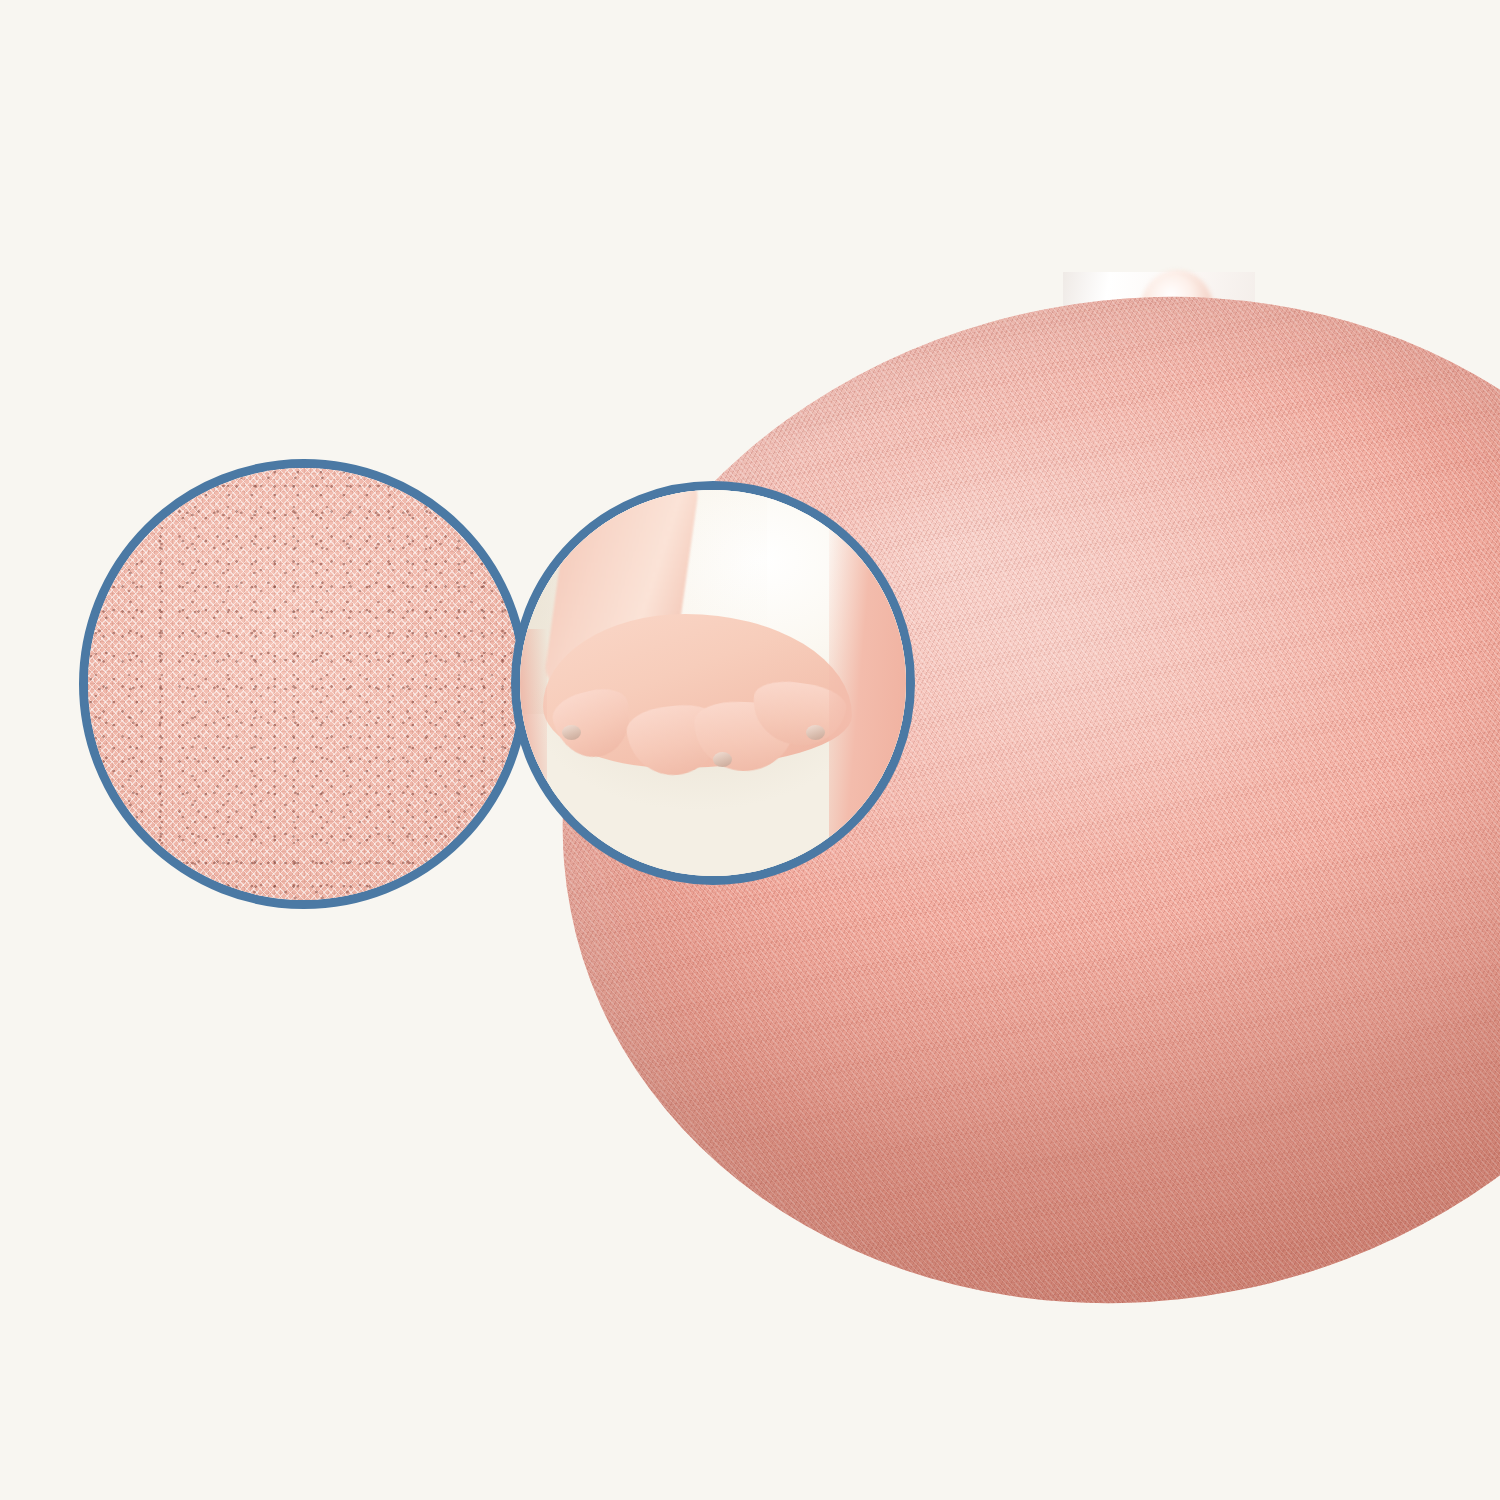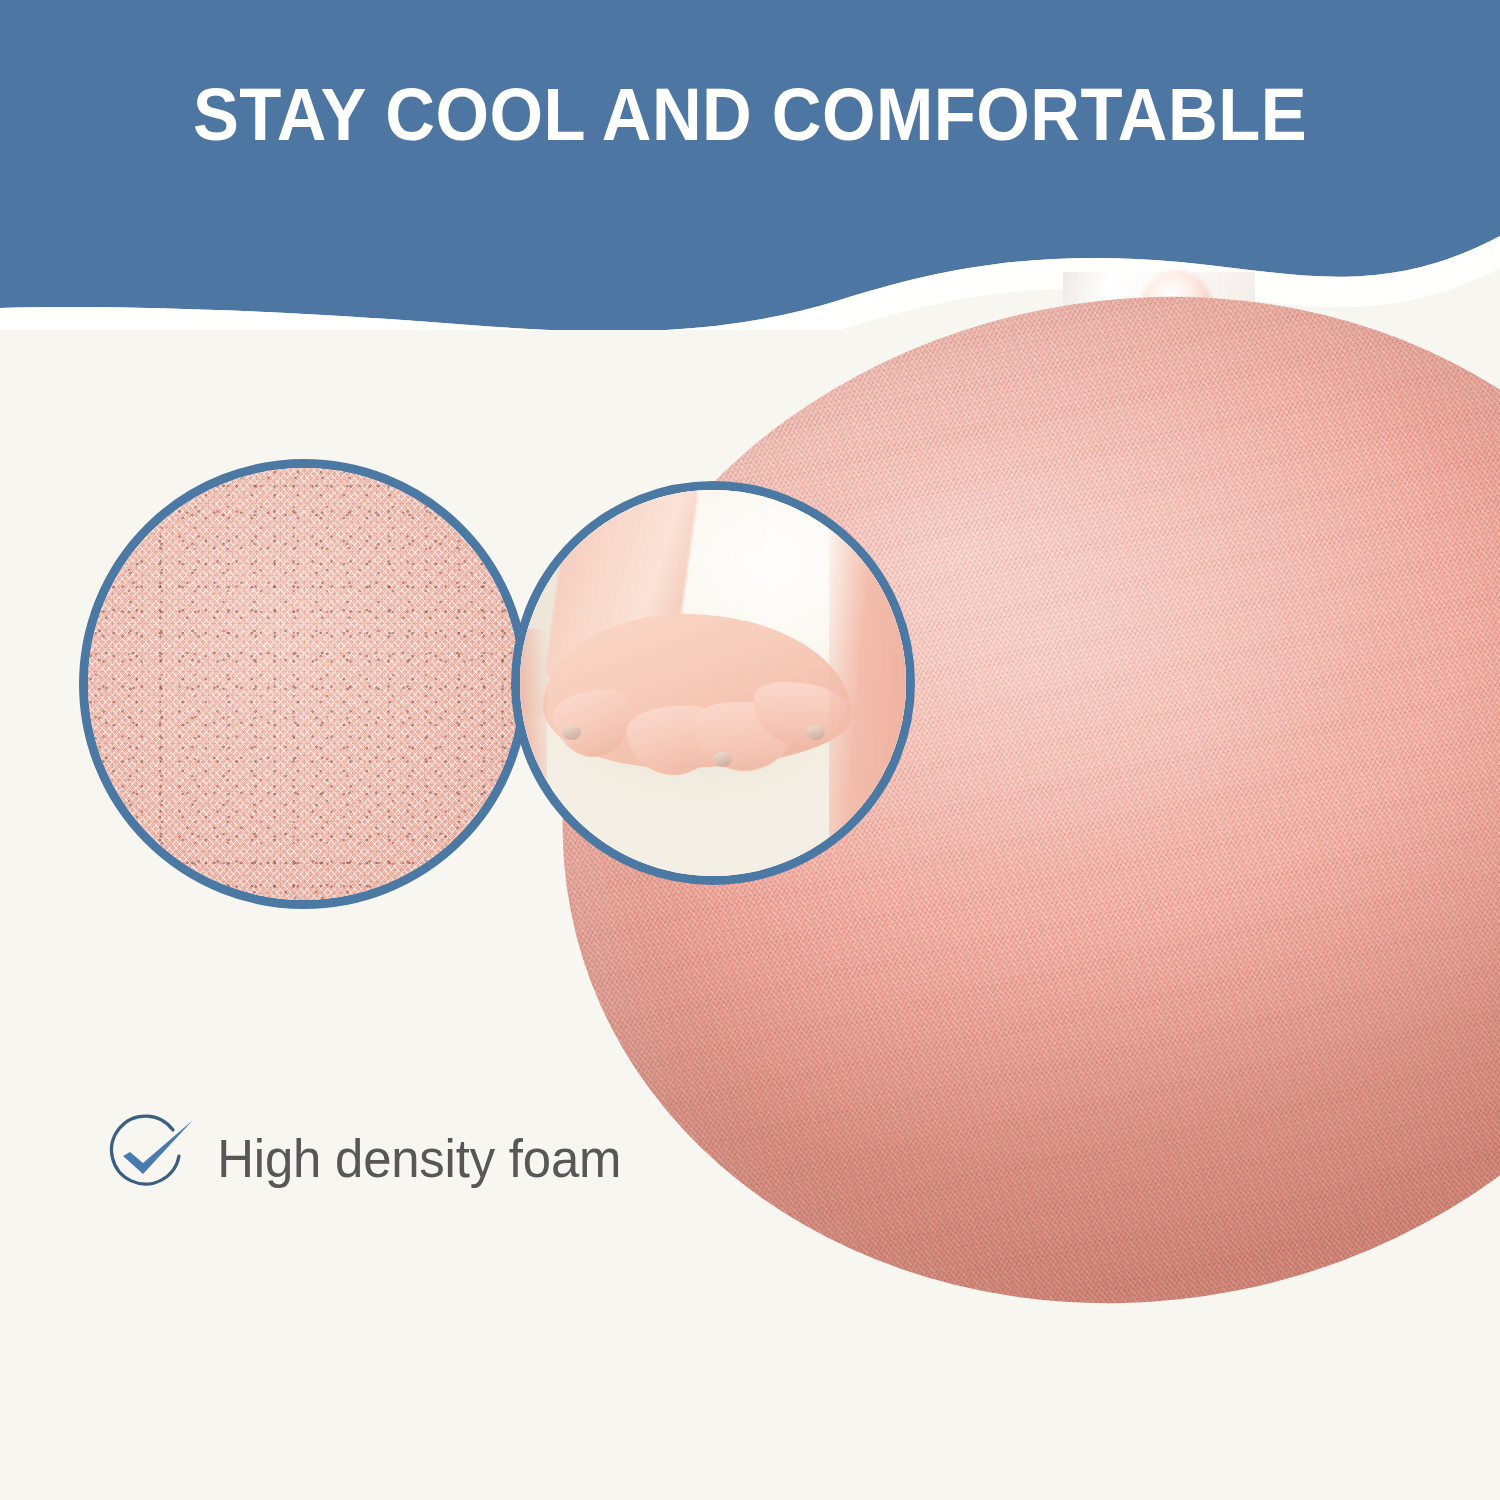--- a/index.html
+++ b/index.html
@@ -259,39 +259,20 @@
   <div class="chair-knob"></div>
 
   <div class="cushion-wrap">
     <div class="cushion">
       <div class="cushion-weave"></div>
       <div class="cushion-weave2"></div>
       <div class="cushion-edge-shade"></div>
     </div>
   </div>
 
-  <div class="header-band">
-    <svg width="1500" height="330" viewBox="0 0 1500 330" xmlns="http://www.w3.org/2000/svg">
-      <path d="M0,0 L1500,0 L1500,236
-               C1380,300 1290,272 1180,262
-               C1030,248 930,272 840,300
-               C700,344 560,332 430,322
-               C300,312 120,304 0,308 Z" fill="#4E76A2"></path>
-      <path d="M0,308 C120,304 300,312 430,322
-               C560,332 700,344 840,300
-               C930,272 1030,248 1180,262
-               C1290,272 1380,300 1500,236
-               L1500,268
-               C1380,330 1290,302 1180,292
-               C1030,278 930,302 840,330
-               C700,374 560,362 430,352
-               C300,342 120,334 0,338 Z" fill="#FFFFFF" opacity="0.92"></path>
-    </svg>
-    <div class="header-title">STAY COOL AND COMFORTABLE</div>
-  </div>
 
   <div class="inset inset-fabric">
     <div class="fabric-fill"></div>
     <div class="fabric-speckle"></div>
   </div>
 
   <div class="inset inset-foam">
     <div class="foam-fill"></div>
     <div class="foam-topshadow"></div>
     <div class="foam-dent"></div>
@@ -303,27 +284,18 @@
     <div class="finger" style="left:60%; top:50%; width:24%; height:16%; transform:rotate(8deg);"></div>
     <div class="nail" style="left:11%; top:61%;"></div>
     <div class="nail" style="left:50%; top:68%;"></div>
     <div class="nail" style="left:74%; top:61%;"></div>
     <div class="foam-pinkedge"></div>
     <div class="foam-pinkedge-l"></div>
   </div>
 
   <div class="features">
 
-    <div class="feature-row">
-      <span class="check-icon">
-        <svg width="96" height="92" viewBox="0 0 96 92" xmlns="http://www.w3.org/2000/svg">
-          <path d="M70 18 A34 34 0 1 0 76 44" fill="none" stroke="#3B5F80" stroke-width="3.2" stroke-linecap="round"></path>
-          <path d="M20 44 L40 62 L90 8 L40 51 L27 40 Z" fill="#4B7AB0"></path>
-        </svg>
-      </span>
-      <span class="feature-label">High density foam</span>
-    </div>
 
 
 
   </div>
 
 </div>
 
 </body></html>

